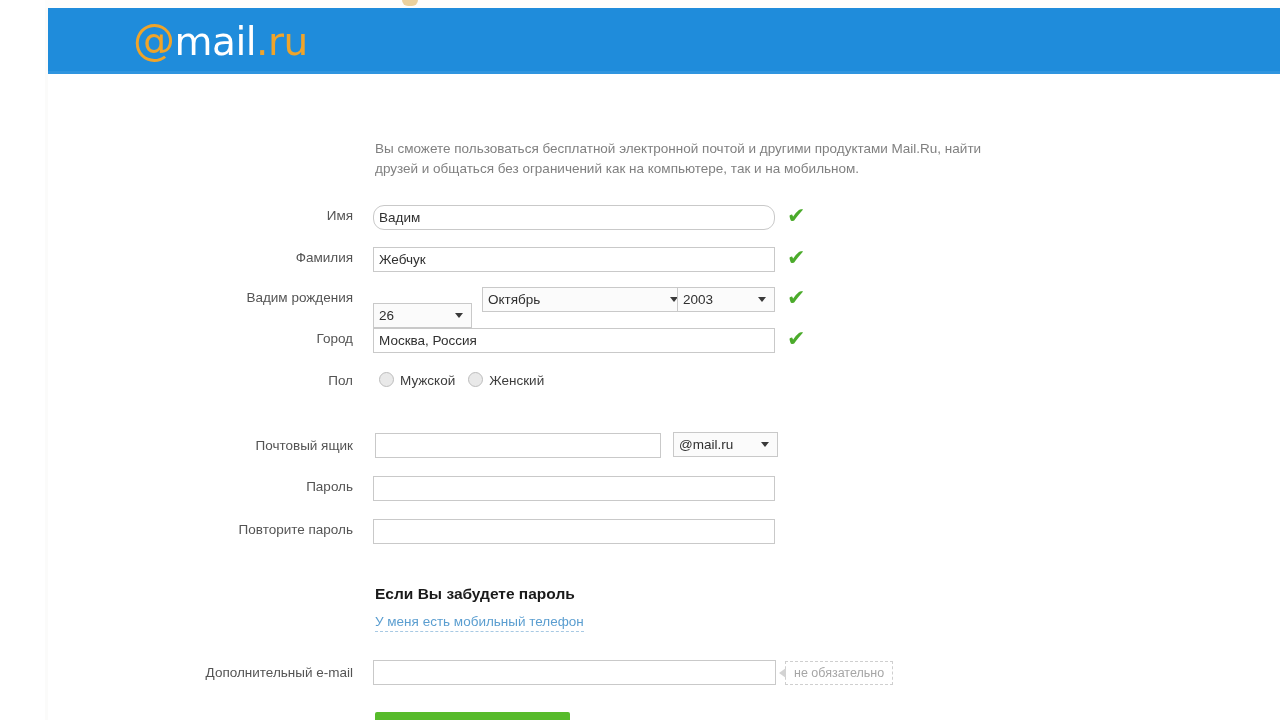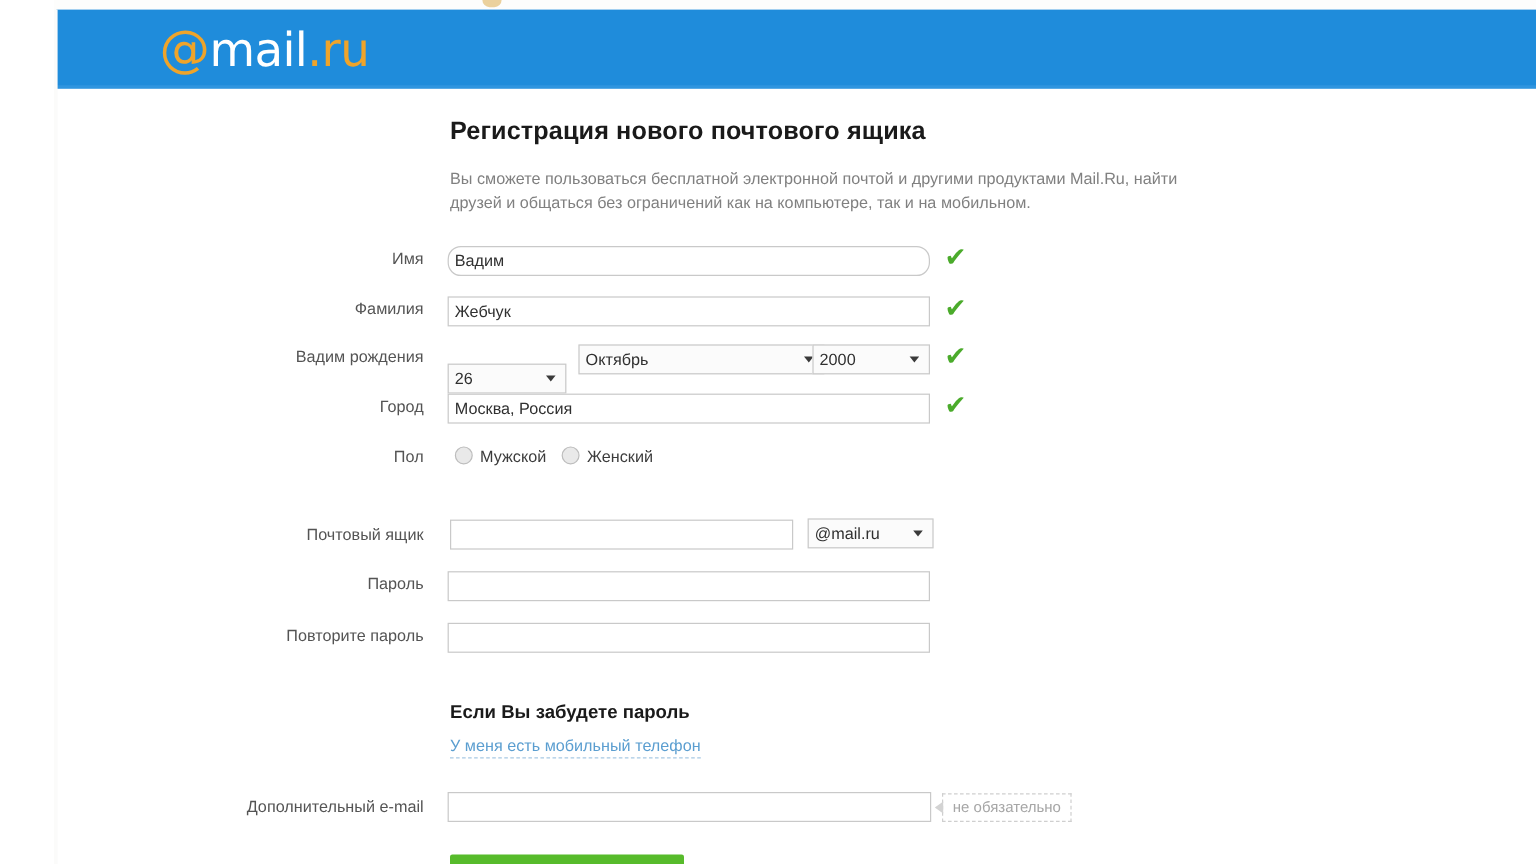--- a/index.html
+++ b/index.html
@@ -261,21 +261,20 @@
 
   <div class="header">
     <div class="header-shade"></div>
     <div class="logo">
       <span class="at">@</span><span class="mail">mail</span><span class="dotru">.ru</span>
     </div>
   </div>
 
   <div class="content">
 
-    <div class="title">Регистрация нового почтового ящика</div>
     <div class="subtitle">Вы сможете пользоваться бесплатной электронной почтой и другими продуктами Mail.Ru, найти друзей и общаться без ограничений как на компьютере, так и на мобильном.</div>
 
     <div class="row">
       <div class="lbl" style="top:134px;">Имя</div>
       <input class="txt" style="left: 328px; top: 131px; width: 402px; border-radius: 11px;" type="text" value="Вадим">
       <div class="check" style="left:742px; top:131px;">✔</div>
     </div>
 
     <div class="row">
       <div class="lbl" style="top:176px;">Фамилия</div>
@@ -287,21 +286,21 @@
       <div class="lbl" style="top:216px;">Вадим рождения</div>
       <div class="sel" style="left:328px; top:229px; width:99px;">
         <span>26</span>
         <span class="caret"></span>
       </div>
       <div class="sel" style="left:437px; top:213px; width:205px;">
         <span>Октябрь</span>
         <span class="caret"></span>
       </div>
       <div class="sel" style="left:632px; top:213px; width:98px;">
-        <span>2000</span>
+        <span>2003</span>
         <span class="caret"></span>
       </div>
       <div class="check" style="left:742px; top:213px;">✔</div>
     </div>
 
     <div class="row">
       <div class="lbl" style="top:257px;">Город</div>
       <input class="txt" style="left: 328px; top: 254px; width: 402px;" type="text" value="Москва, Россия">
       <div class="check" style="left:742px; top:254px;">✔</div>
     </div>

